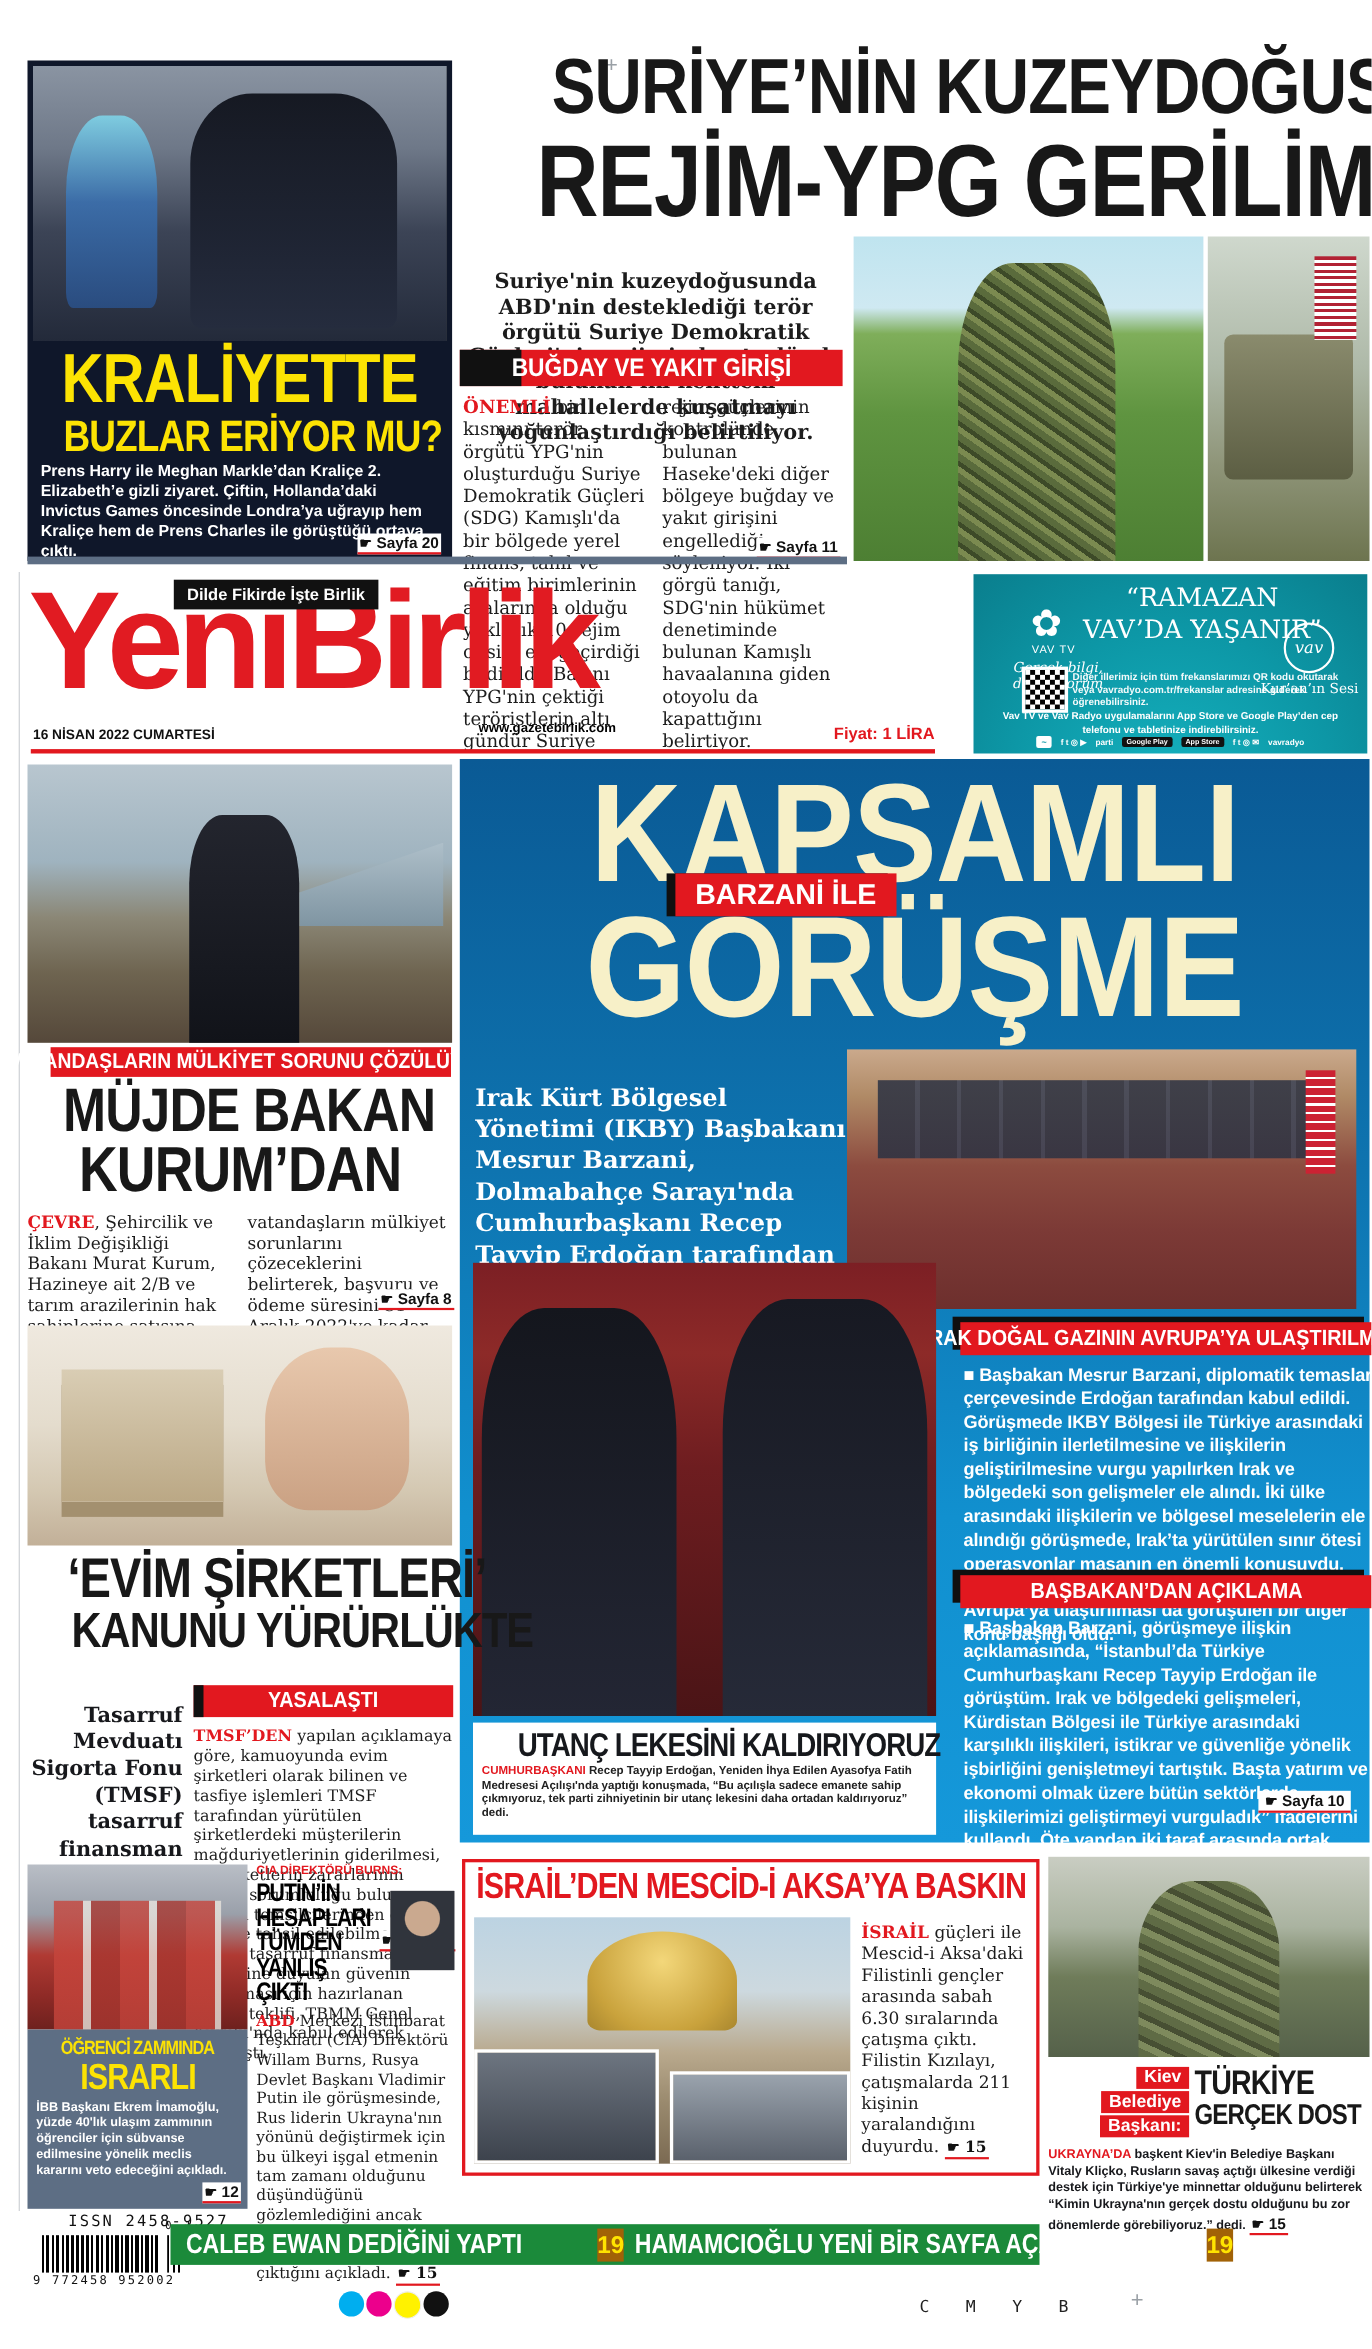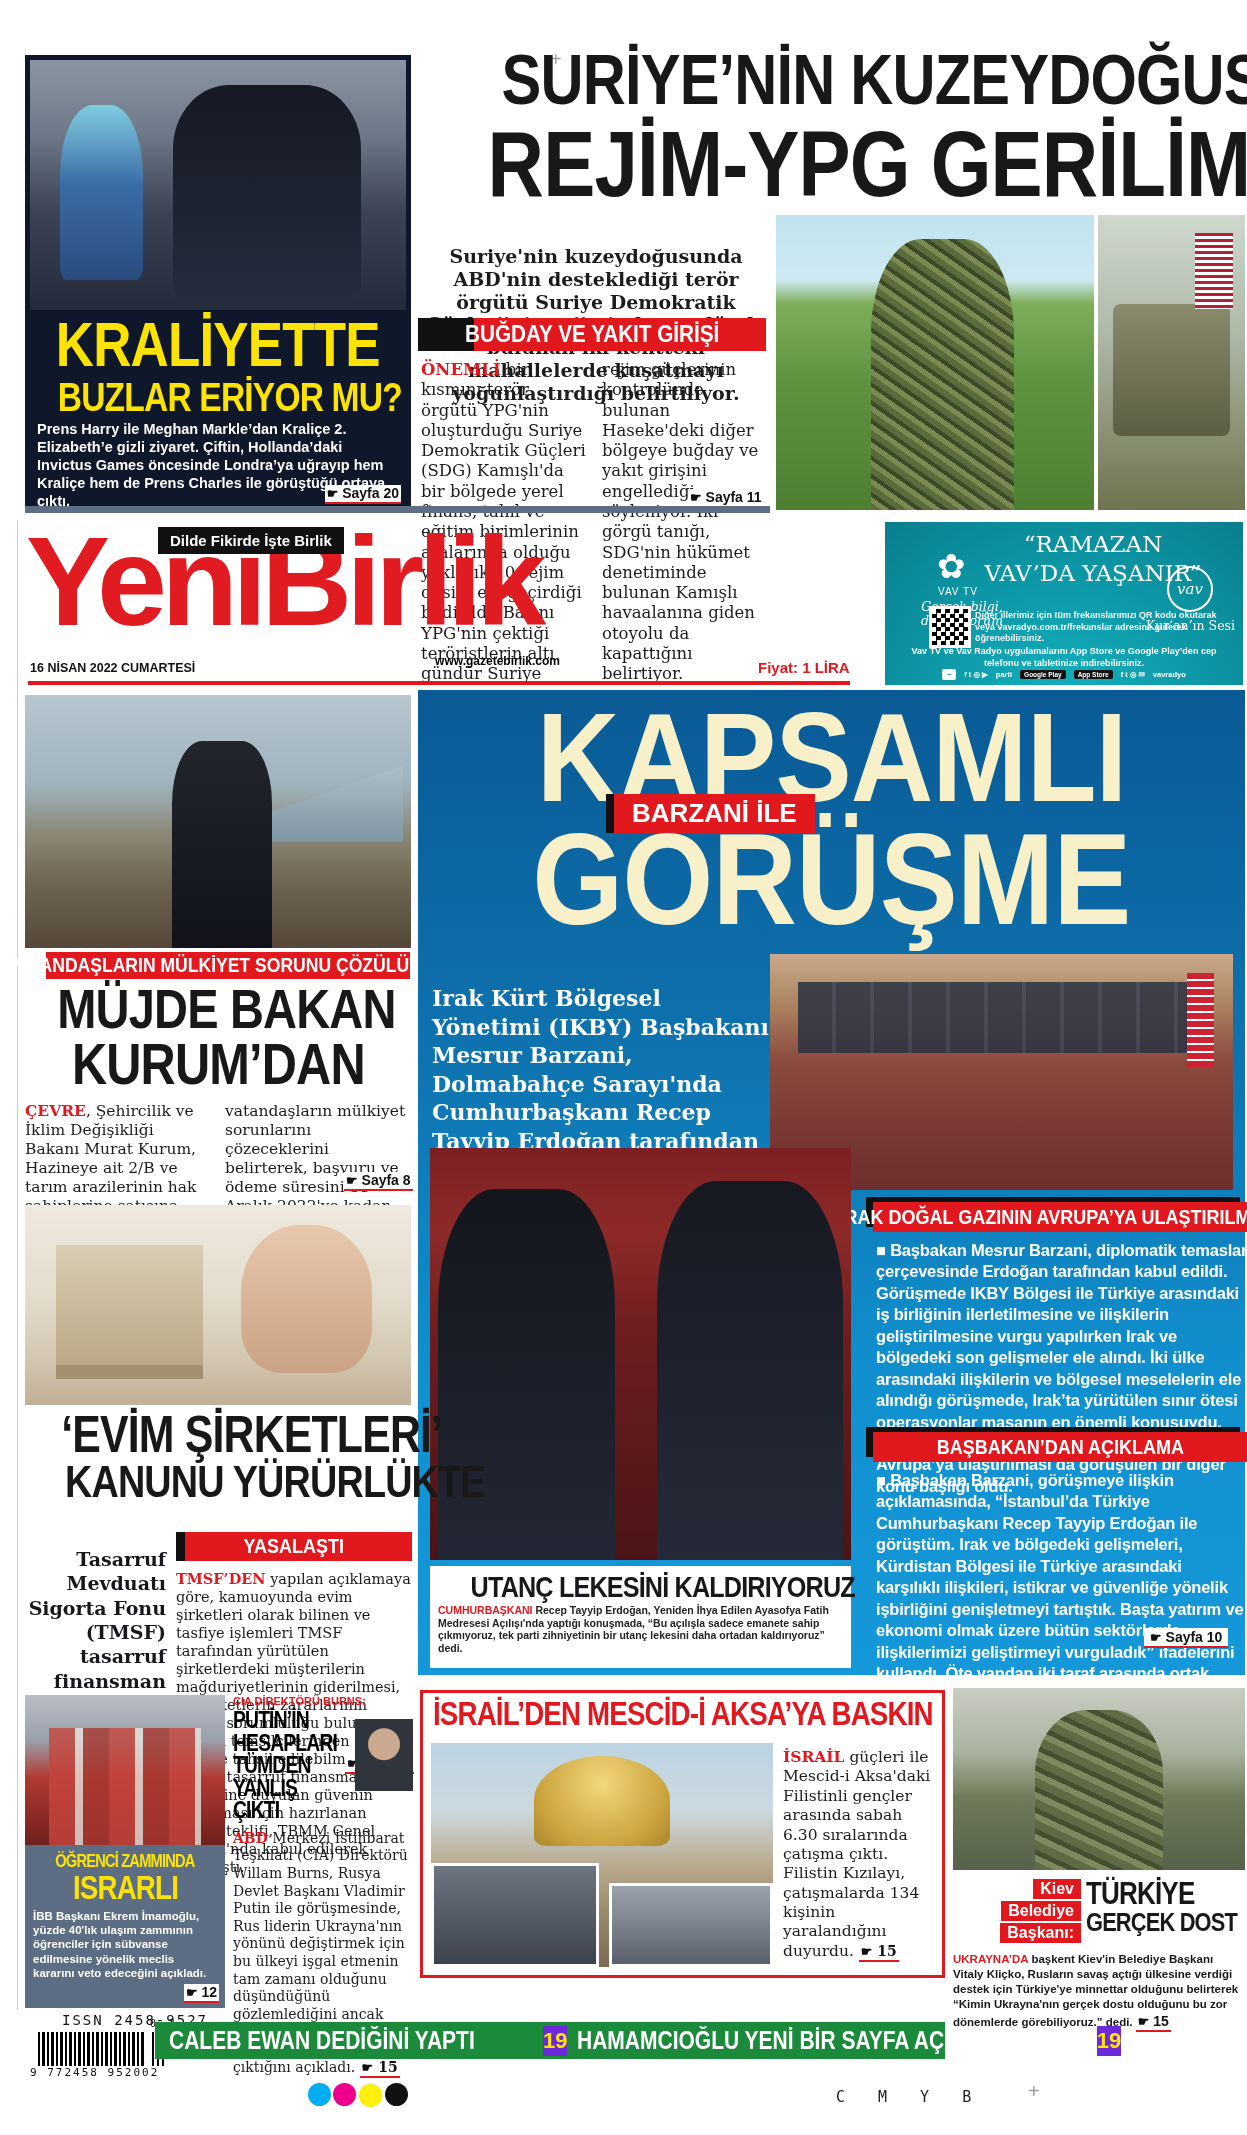--- a/index.html
+++ b/index.html
@@ -177,21 +177,21 @@
   
   .issn{left:62px;top:2012px;font-family:"DejaVu Sans Mono",monospace;font-size:14px;letter-spacing:2px;color:#111;}
   .barcode{left:38px;top:2032px;width:108px;height:34px;
      background:repeating-linear-gradient(90deg,#000 0 2px,#fff 2px 4px,#000 4px 7px,#fff 7px 9px);}
   .barcode-digits{left:30px;top:2066px;font-family:"DejaVu Sans Mono",monospace;font-size:11px;letter-spacing:2px;color:#111;}
   .barcode-addon{left:152px;top:2032px;width:14px;height:34px;
      background:repeating-linear-gradient(90deg,#000 0 2px,#fff 2px 5px);}
   .barcode-addon-label{left:150px;top:2018px;font-family:"DejaVu Sans Mono",monospace;font-size:10px;letter-spacing:3px;color:#111;}
   .greenbar{left:155px;top:2022px;width:790px;height:37px;background:#1b8a3a;display:flex;align-items:center;gap:10px;padding:0 14px;box-sizing:border-box;}
   .greenbar .txt{color:#fff;font-weight:900;font-size:25px;}
-  .greenbar .num{background:#6d28d9;color:#ffe400;font-weight:900;font-size:22px;width:30px;height:30px;
+  .greenbar .num{background:#a16207;color:#ffe400;font-weight:900;font-size:22px;width:30px;height:30px;
      display:flex;align-items:center;justify-content:center;}
   .dots{left:308px;top:2083px;display:flex;gap:2px;}
   .dots i{width:23px;height:23px;border-radius:50%;display:block;}
   .cmyb{left:836px;top:2088px;font-size:15px;letter-spacing:12px;color:#222;font-family:"DejaVu Sans Mono",monospace;}
 </style>
 </head>
 <body>
 
 <div class="page">
 
@@ -317,21 +317,21 @@
     <h2 class="cia-h cond" style="width:125px"><span class="sqL" style="white-space:normal">PUTİN’İN HESAPLARI TÜMDEN YANLIŞ ÇIKTI</span></h2>
     <div class="cia-portrait"></div>
     <p class="cia-body serif"><span class="red" style="font-weight:700">ABD</span><span> Merkezi İstihbarat Teşkilatı (CIA) Direktörü Willam Burns, Rusya Devlet Başkanı Vladimir Putin ile görüşmesinde, Rus liderin Ukrayna'nın yönünü değiştirmek için bu ülkeyi işgal etmenin tam zamanı olduğunu düşündüğünü gözlemlediğini ancak Putin'in tüm hesaplarının yanlış çıktığını açıkladı.</span> <span class="pr"><span class="pr-hand">☛</span> <span>15</span></span></p>
   </section>
 
   <section class="aksa-box abs">
     <h2 class="aksa-h cond"><span class="sqL">İSRAİL’DEN MESCİD-İ AKSA’YA BASKIN</span></h2>
     <div class="aksa-photo"></div>
     <div class="aksa-inset1"></div>
     <div class="aksa-inset2"></div>
-    <p class="aksa-text serif" style="margin:0"><span class="red" style="font-weight:700">İSRAİL</span><span> güçleri ile Mescid-i Aksa'daki Filistinli gençler arasında sabah 6.30 sıralarında çatışma çıktı. Filistin Kızılayı, çatışmalarda 134 kişinin yaralandığını duyurdu.</span> <span class="pr"><span class="pr-hand">☛</span> <span>15</span></span></p>
+    <p class="aksa-text serif" style="margin:0"><span class="red" style="font-weight:700">İSRAİL</span><span> güçleri ile Mescid-i Aksa'daki Filistinli gençler arasında sabah 6.30 sıralarında çatışma çıktı. Filistin Kızılayı, çatışmalarda 211 kişinin yaralandığını duyurdu.</span> <span class="pr"><span class="pr-hand">☛</span> <span>15</span></span></p>
   </section>
 
   <div class="kiev-photo abs"></div>
   <div class="kiev-kickers abs">
     <span>Kiev</span><br>
     <span>Belediye</span><br>
     <span>Başkanı:</span>
   </div>
   <h2 class="kiev-h cond abs">
     <span class="sqL l1">TÜRKİYE</span><br>

